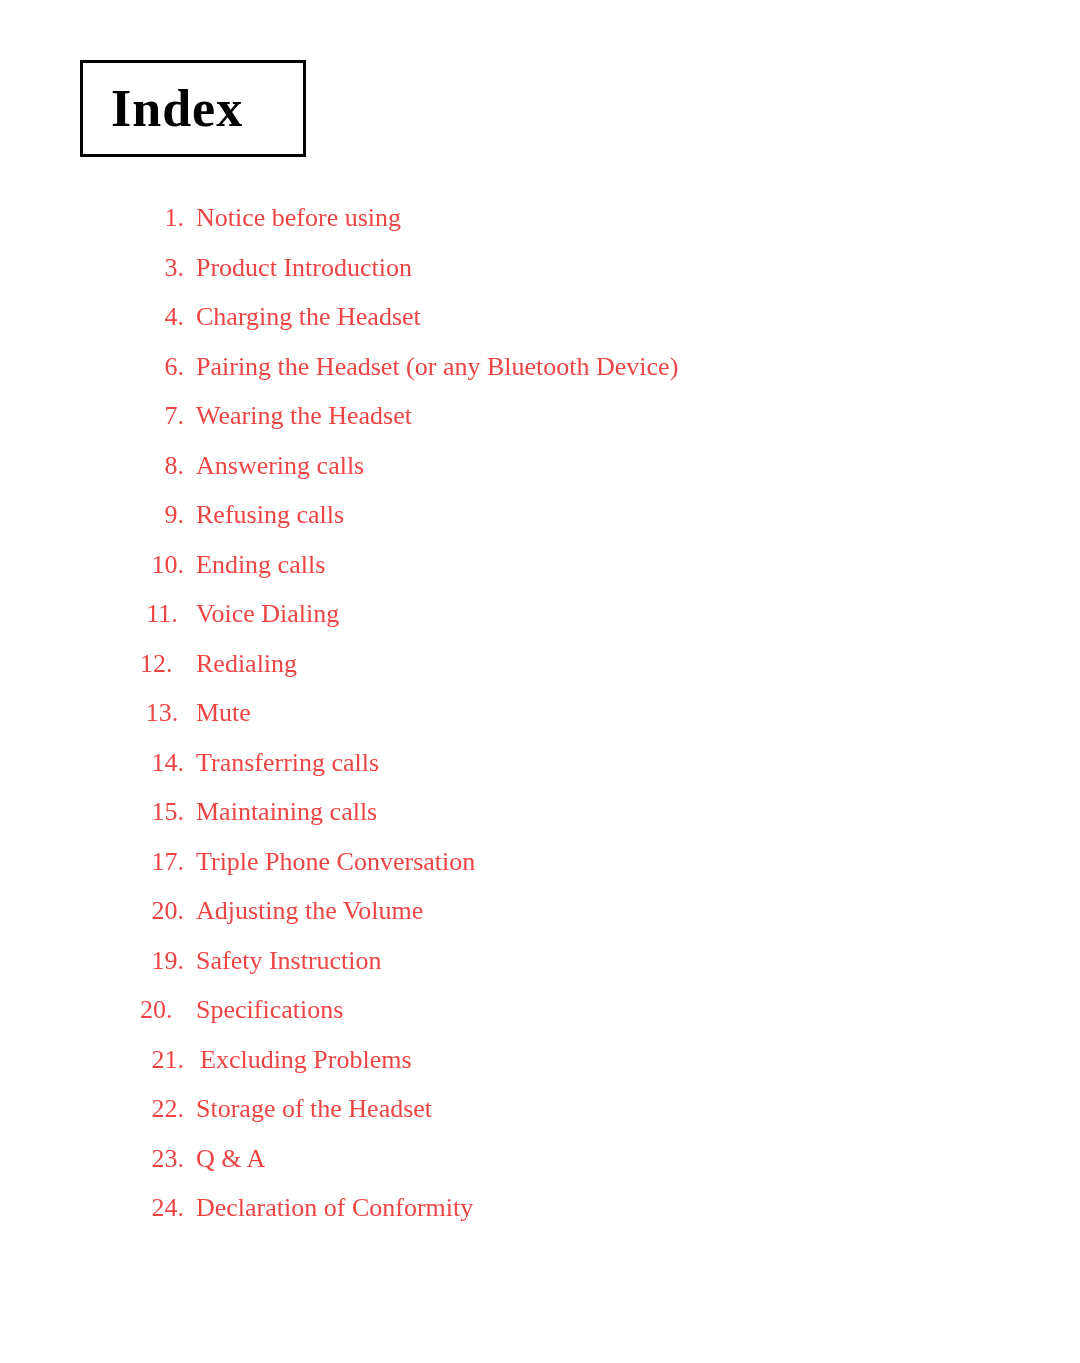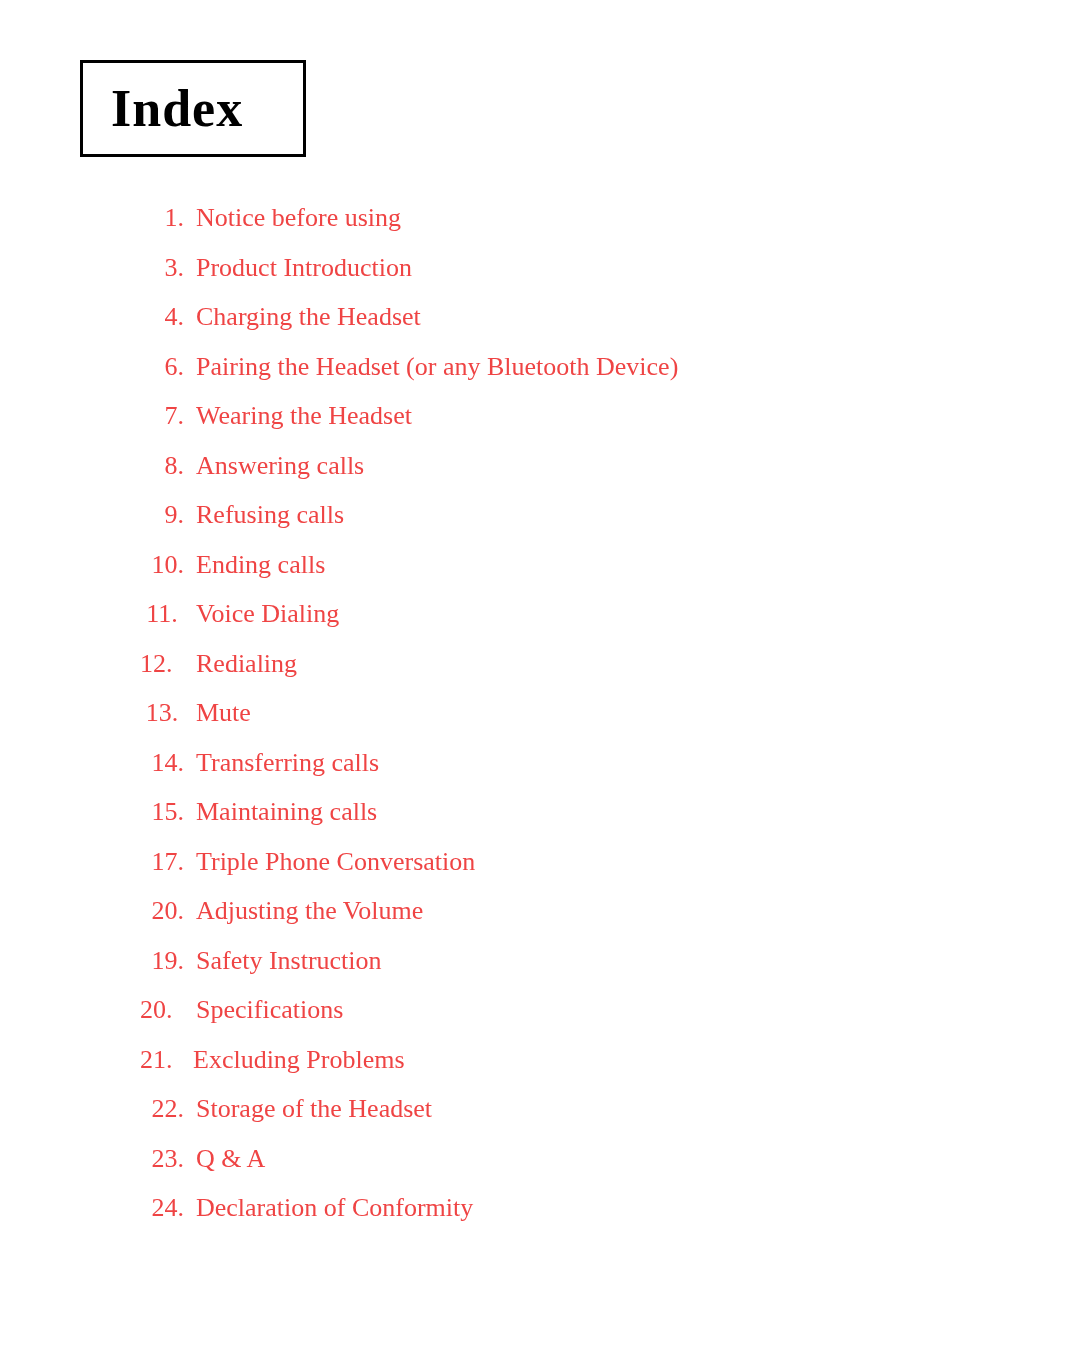--- a/index.html
+++ b/index.html
@@ -71,20 +71,20 @@
       <li><span style="display: inline-block; width: 44px; text-align: right; margin-right: 12px;">10.</span><span>Ending calls</span></li>
       <li><span style="display: inline-block; width: 44px; text-align: center; margin-right: 12px;">11.</span><span>Voice Dialing</span></li>
       <li><span style="display: inline-block; width: 44px; text-align: left; margin-right: 12px;">12.</span><span>Redialing</span></li>
       <li><span style="display: inline-block; width: 44px; text-align: center; margin-right: 12px;">13.</span><span>Mute</span></li>
       <li><span style="display: inline-block; width: 44px; text-align: right; margin-right: 12px;">14.</span><span>Transferring calls</span></li>
       <li><span style="display: inline-block; width: 44px; text-align: right; margin-right: 12px;">15.</span><span>Maintaining calls</span></li>
       <li><span style="display: inline-block; width: 44px; text-align: right; margin-right: 12px;">17.</span><span>Triple Phone Conversation</span></li>
       <li><span style="display: inline-block; width: 44px; text-align: right; margin-right: 12px;">20.</span><span>Adjusting the Volume</span></li>
       <li><span style="display: inline-block; width: 44px; text-align: right; margin-right: 12px;">19.</span><span>Safety Instruction</span></li>
       <li><span style="display: inline-block; width: 44px; text-align: left; margin-right: 12px;">20.</span><span>Specifications</span></li>
-      <li><span style="display: inline-block; width: 44px; text-align: left; margin-right: 9px;">21.</span><span>Excluding Problems</span></li>
+      <li><span style="display: inline-block; width: 44px; text-align: right; margin-right: 16px;">21.</span><span>Excluding Problems</span></li>
       <li><span style="display: inline-block; width: 44px; text-align: right; margin-right: 12px;">22.</span><span>Storage of the Headset</span></li>
       <li><span style="display: inline-block; width: 44px; text-align: right; margin-right: 12px;">23.</span><span>Q &amp; A</span></li>
       <li><span style="display: inline-block; width: 44px; text-align: right; margin-right: 12px;">24.</span><span>Declaration of Conformity</span></li>
     </ul>
 
   
 </div>
 
 </body></html>

